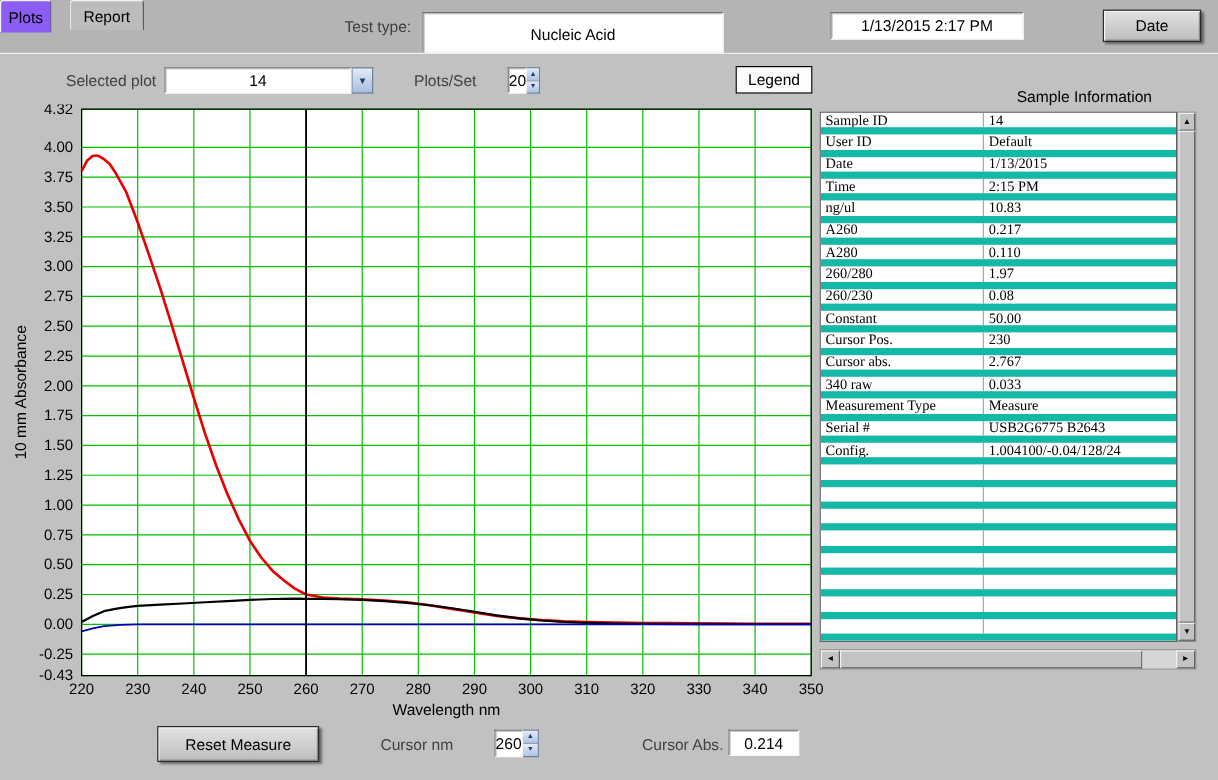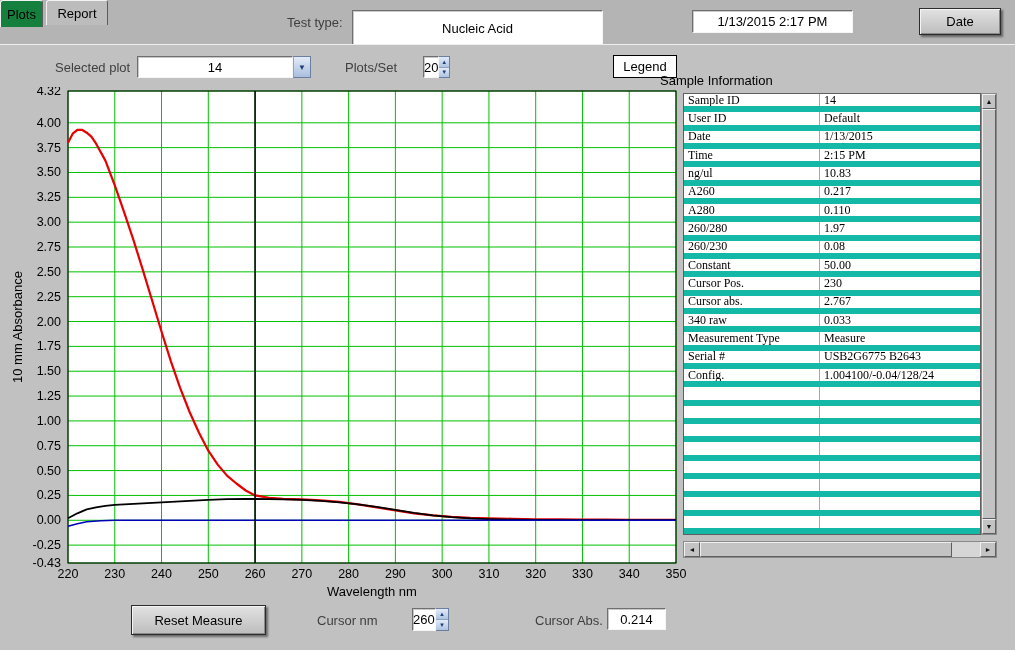--- a/index.html
+++ b/index.html
@@ -14,24 +14,24 @@
     border:1px solid #2c2c2c;
     box-shadow: inset 1px 1px 0 #f5f5f5, inset -1px -1px 0 #8a8a8a, 2px 2px 2px rgba(0,0,0,.45);
     font-family:"Liberation Sans", sans-serif; font-size:13px; color:#000; cursor:pointer;
     display:flex; align-items:center; justify-content:center;
   }
   .lbl { position:absolute; font-size:13px; color:#404040; white-space:nowrap; }
   .box-text { display:flex; align-items:center; justify-content:center; font-size:13px; color:#000; }
 
   
   .header { position:absolute; left:0; top:0; width:1015px; height:44px; background:#b4b4b4; }
-  .tab { position:absolute; background:#15803d; border:1px solid; border-color:#f2f2f2 #5c5c5c #c1c1c1 #f2f2f2; border-bottom:none;
+  .tab { position:absolute; background:#8b5cf6; border:1px solid; border-color:#f2f2f2 #5c5c5c #c1c1c1 #f2f2f2; border-bottom:none;
          border-radius:3px 3px 0 0; display:flex; align-items:center; justify-content:center; font-size:13px; cursor:pointer; }
   .tab-plots  { left:0;  top:17; width:43px;  height:27px; z-index:3; }
-  .tab-report { left:46px; top:19; width:62px; height:25px; background:#bcbcbc; }
+  .tab-report { left:58px; top:19; width:62px; height:25px; background:#bcbcbc; }
   .panel { position:absolute; left:0; top:44px; width:1015px; height:606px; background:var(--background,#c1c1c1);
            border-top:1px solid #efefef; }
 
   .test-type-box { position:absolute; left:352px; top:10px; width:251px; height:37px; }
   .datetime-box  { position:absolute; left:692px; top:10px; width:161px; height:23px; }
   .exit-btn      { position:absolute; left:919px; top:8px;  width:82px;  height:27px; }
 
   
   .dropdown { position:absolute; left:137px; top:55px; width:174px; height:22px; display:flex; }
   .dropdown .val { flex:1; }
@@ -45,21 +45,21 @@
   .spin-btns div:first-child { border-bottom:1px solid #8fa3c0; }
   .plots-set-spinner { left:403px; top:55px; width:47px; }
   .legend-btn { position:absolute; left:613px; top:54px; width:64px; height:23px; background:#fdfdfd; border:1px solid #000;
                 display:flex; align-items:center; justify-content:center; font-size:13px; cursor:pointer; }
 
   
   .chart-svg { position:absolute; left:0; top:86px; }
   .chart-svg text { font-family:"Liberation Sans", sans-serif; }
 
   
-  .si-title { position:absolute; left:660px; top:72px; width:300px; text-align:left; font-size:13px; }
+  .si-title { position:absolute; left:660px; top:72px; width:300px; text-align:right; font-size:13px; }
   .si-table { position:absolute; left:683px; top:92px; width:298px; height:442px; background:#fff;
               border:1px solid #5f5f5f; display:flex; flex-direction:column; overflow:hidden; }
   .trow { flex:1; display:flex; border-bottom:6px solid #14b8a6; min-height:0;font-family:Liberation Serif, serif; }
   .tcell { font-size:12px; color:#000; display:flex; align-items:center; padding-left:4px; overflow:hidden; white-space:nowrap; }
   .tcell.label { width:136px; border-right:1px solid #a8a8a8; }
   .tcell.value { flex:1; }
 
   .vscroll { position:absolute; left:981px; top:92px; width:16px; height:442px; background:#d6d6d6; border:1px solid #8a8a8a; }
   .hscroll { position:absolute; left:683px; top:540px; width:314px; height:17px; background:#d6d6d6; border:1px solid #8a8a8a; display:flex; }
   .sb-btn, .sb-thumb { background:#c3c3c3; border:1px solid; border-color:#f0f0f0 #5f5f5f #5f5f5f #f0f0f0;

